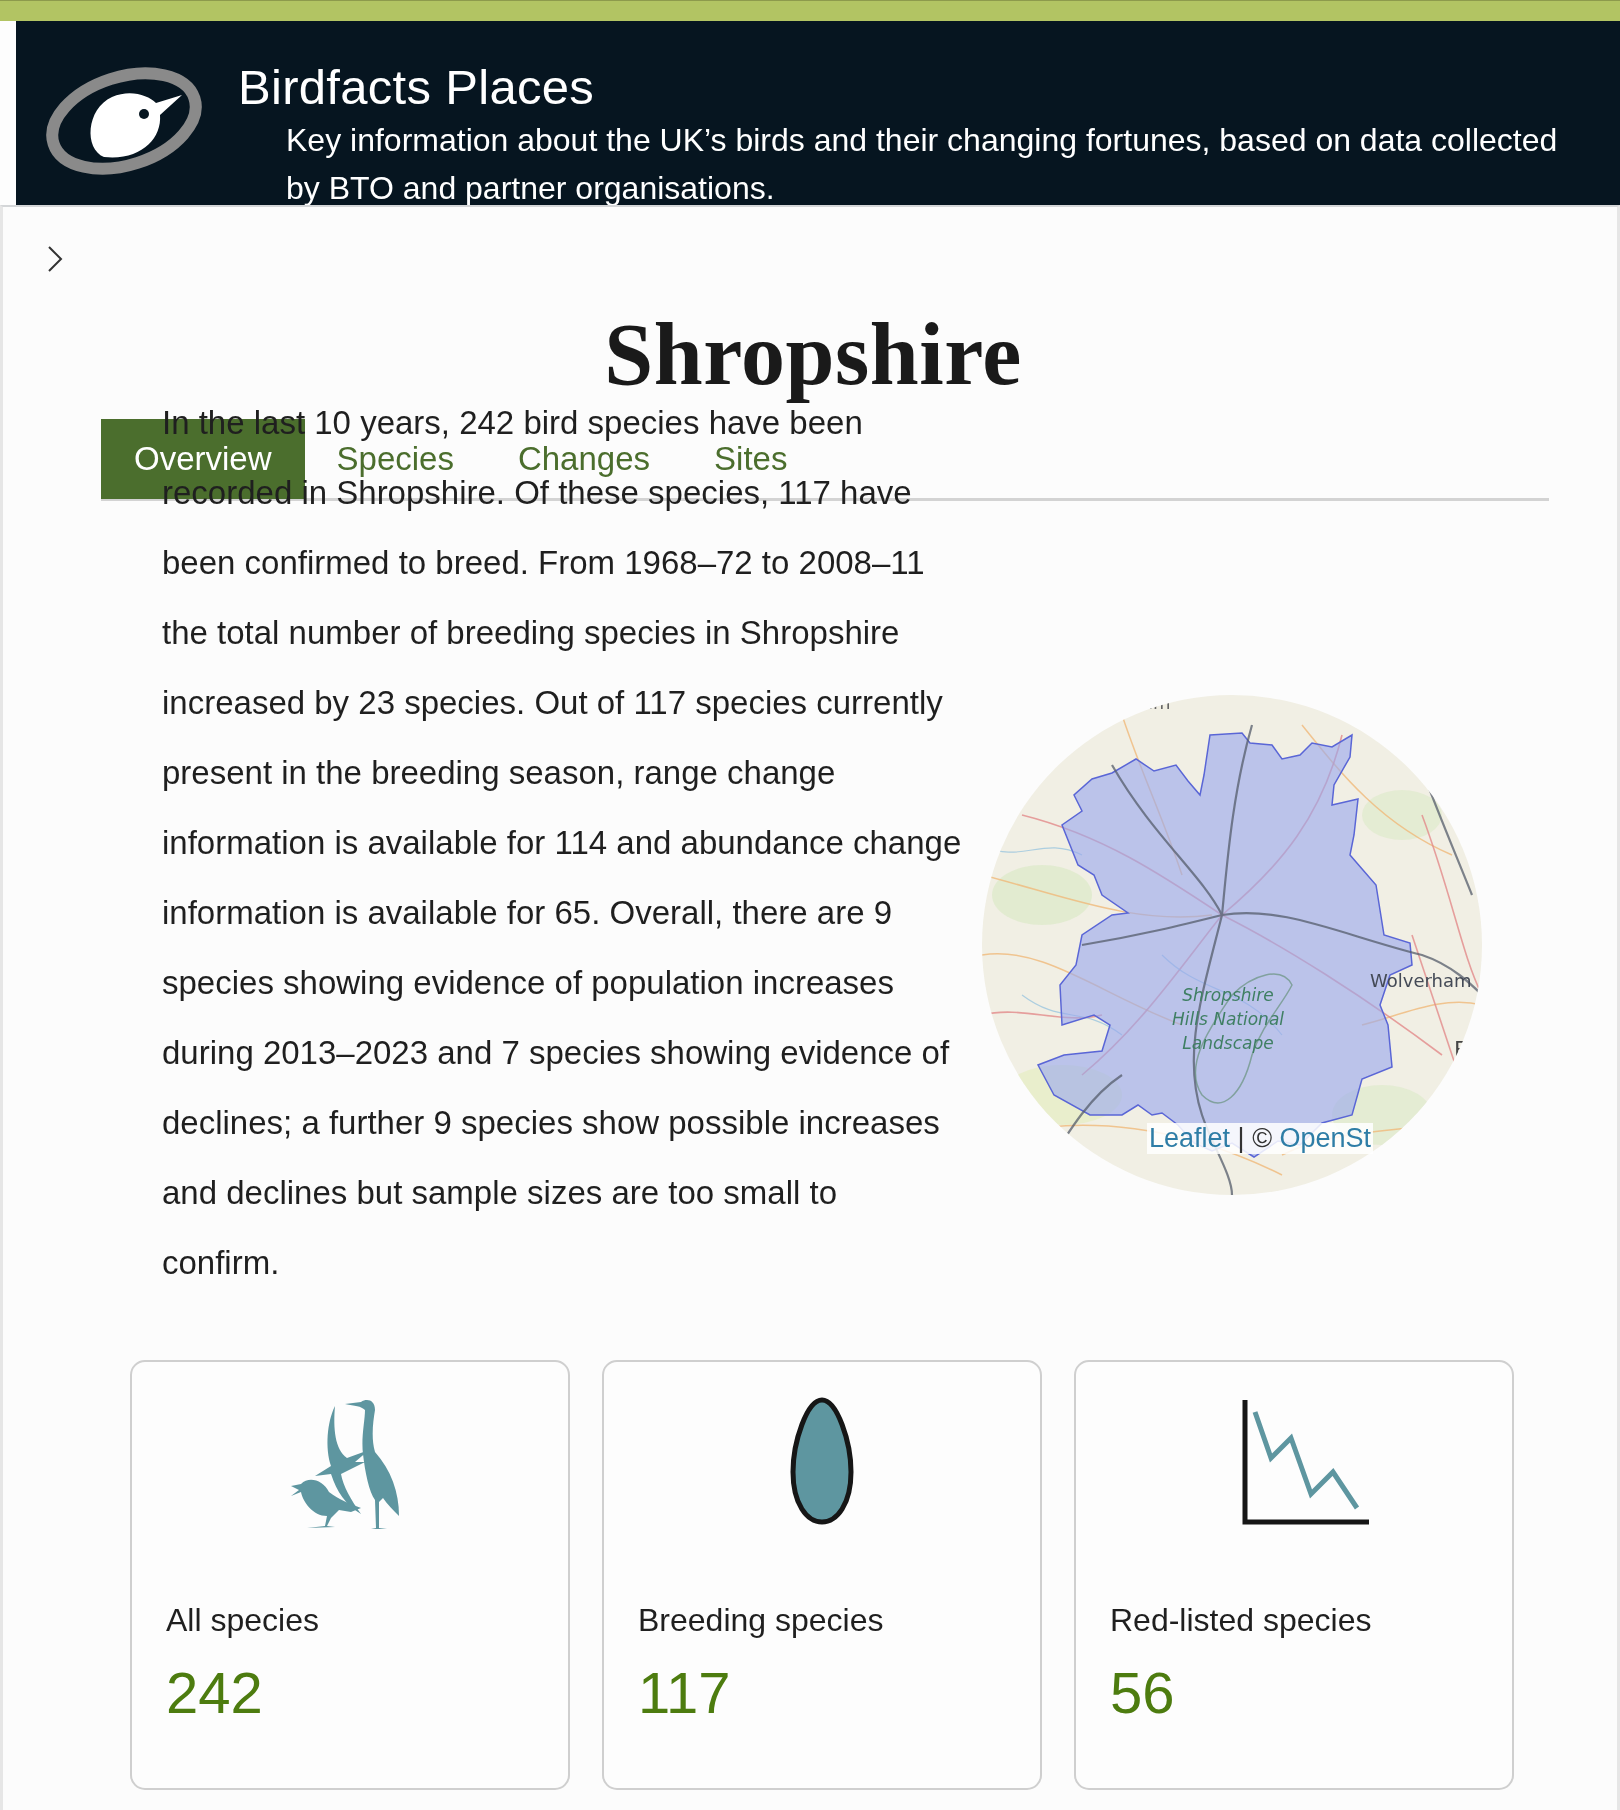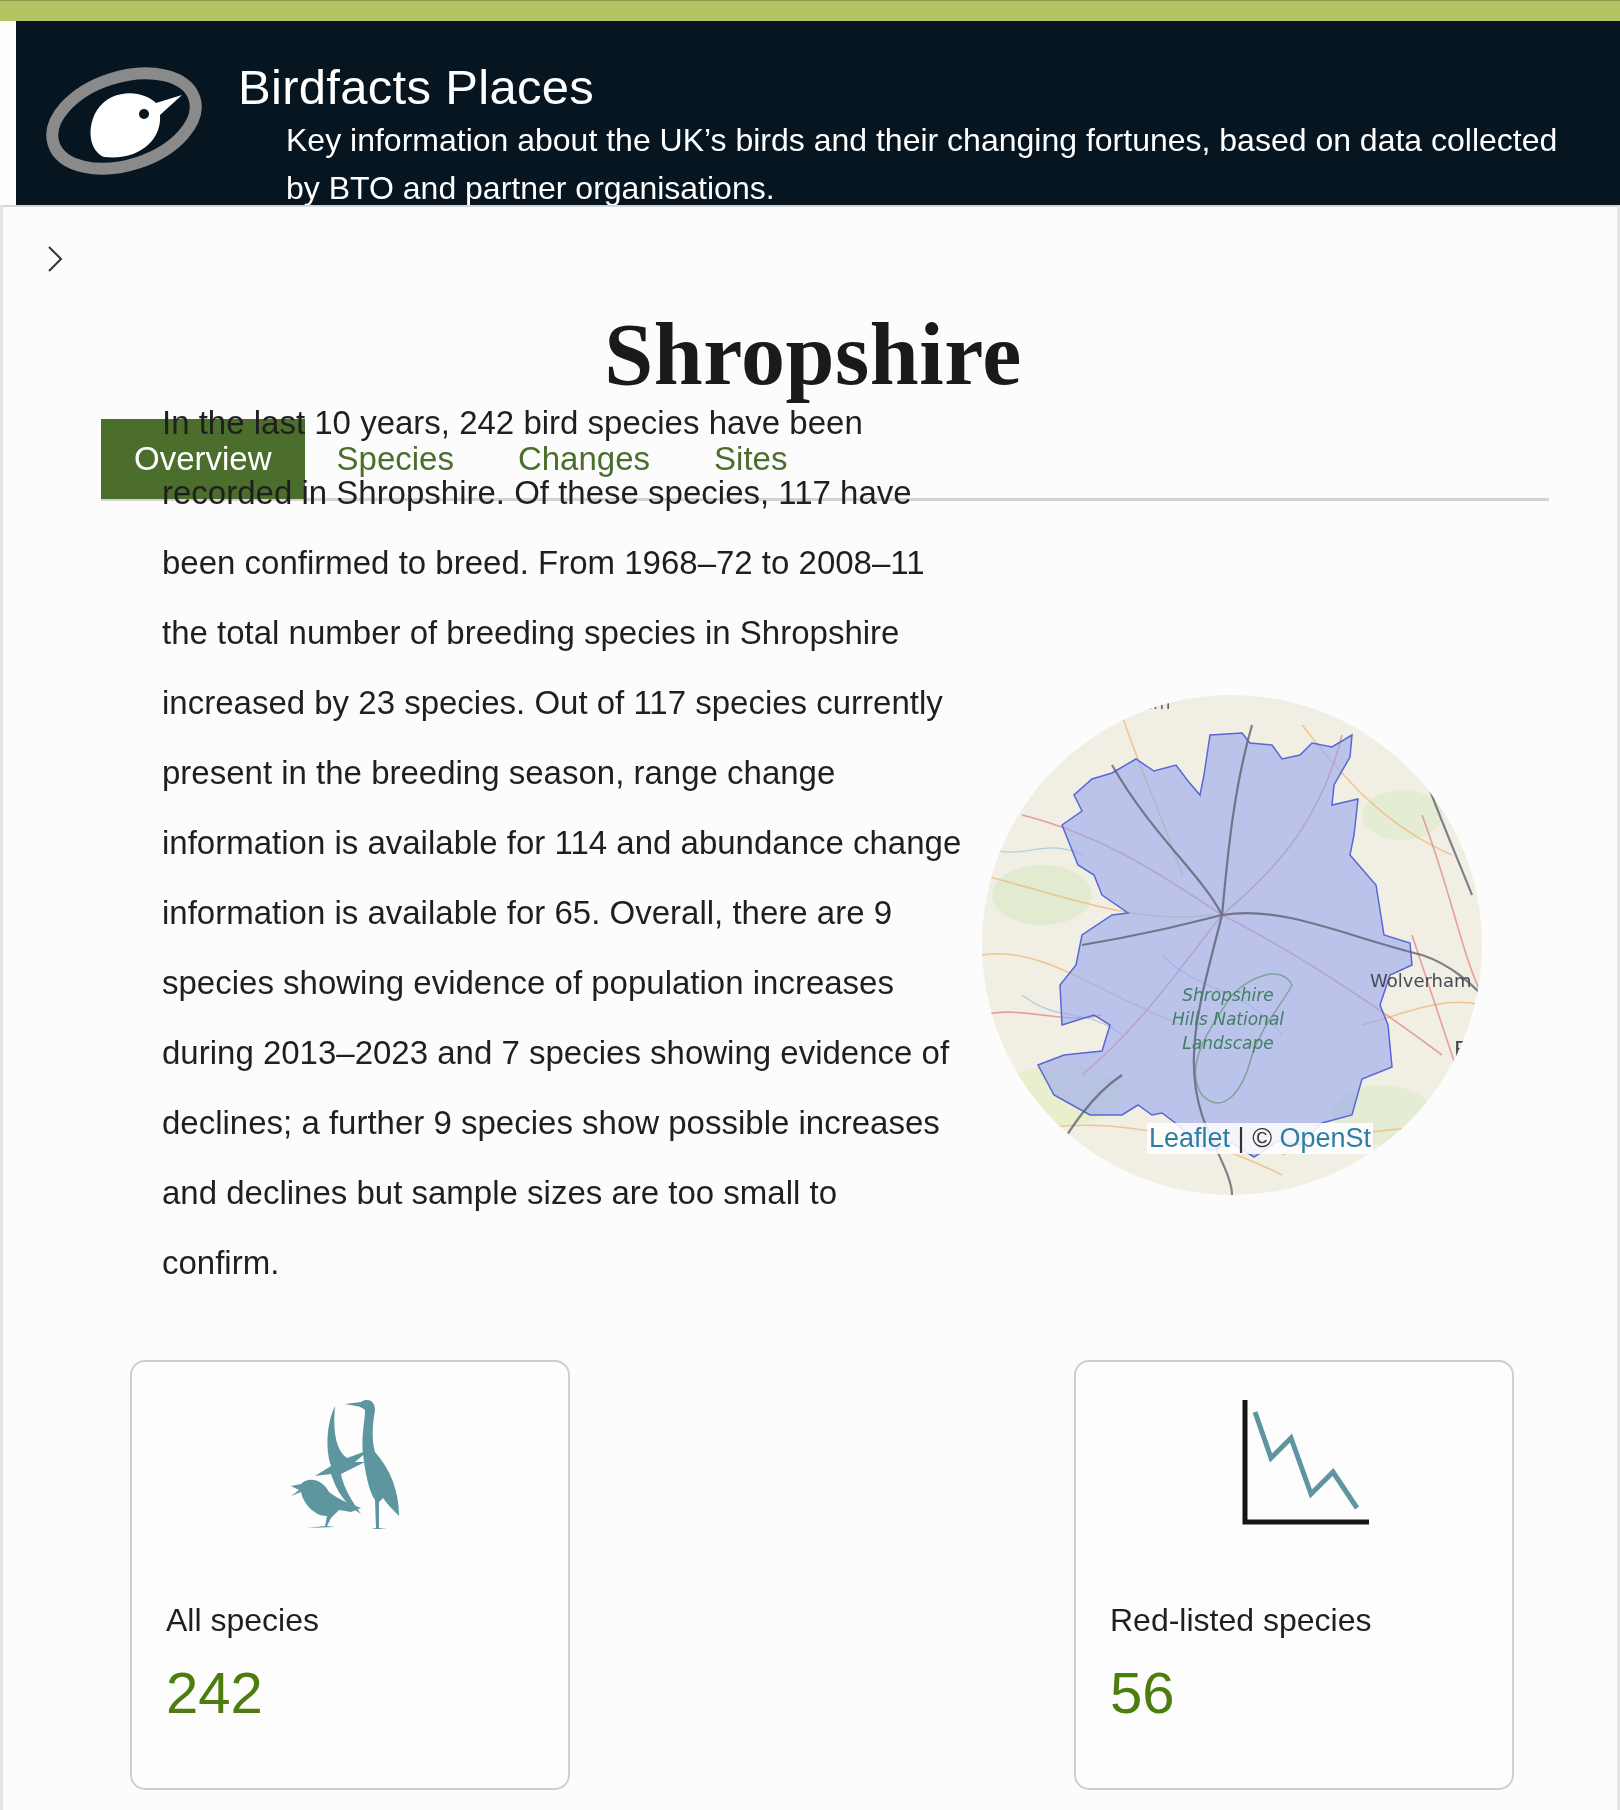--- a/index.html
+++ b/index.html
@@ -143,20 +143,27 @@
 
         <path d="M60 14 C 52 30, 50 56, 56 74 L 40 84 L 56 82 C 62 100, 70 112, 86 122 C 76 108, 68 94, 66 82 L 90 70 L 80 70 L 94 58 L 72 66 C 60 58, 58 36, 60 14 Z"></path>
 
         <path d="M16 94 L 26 92 C 34 84, 48 88, 54 100 C 64 108, 76 112, 86 116 L 76 120 L 64 118 L 56 126 L 52 134 L 60 135 L 32 136 L 50 134 L 52 124 C 38 124, 28 110, 26 100 L 16 104 L 24 98 Z"></path>
       </g>
     </svg>
     <div class="label">All species</div>
     <div class="value">242</div>
   </div>
 
+  <div class="card" style="left:472px">
+    <svg class="icon" viewBox="0 0 150 140">
+      <path d="M75 8 C 60 8, 46 50, 46 80 C 46 112, 60 130, 75 130 C 90 130, 104 112, 104 80 C 104 50, 90 8, 75 8 Z" fill="#5e96a0" stroke="#161616" stroke-width="5"></path>
+    </svg>
+    <div class="label">Breeding species</div>
+    <div class="value">117</div>
+  </div>
 
   <div class="card" style="left:944px">
     <svg class="icon" viewBox="0 0 150 140">
       <polyline points="30,8 30,130 160,130" fill="none" stroke="#161616" stroke-width="5" transform="translate(-4,0)"></polyline>
       <polyline points="36,20 52,66 72,46 92,102 114,80 138,116" fill="none" stroke="#5e96a0" stroke-width="5"></polyline>
     </svg>
     <div class="label">Red-listed species</div>
     <div class="value">56</div>
   </div>
 </section>

